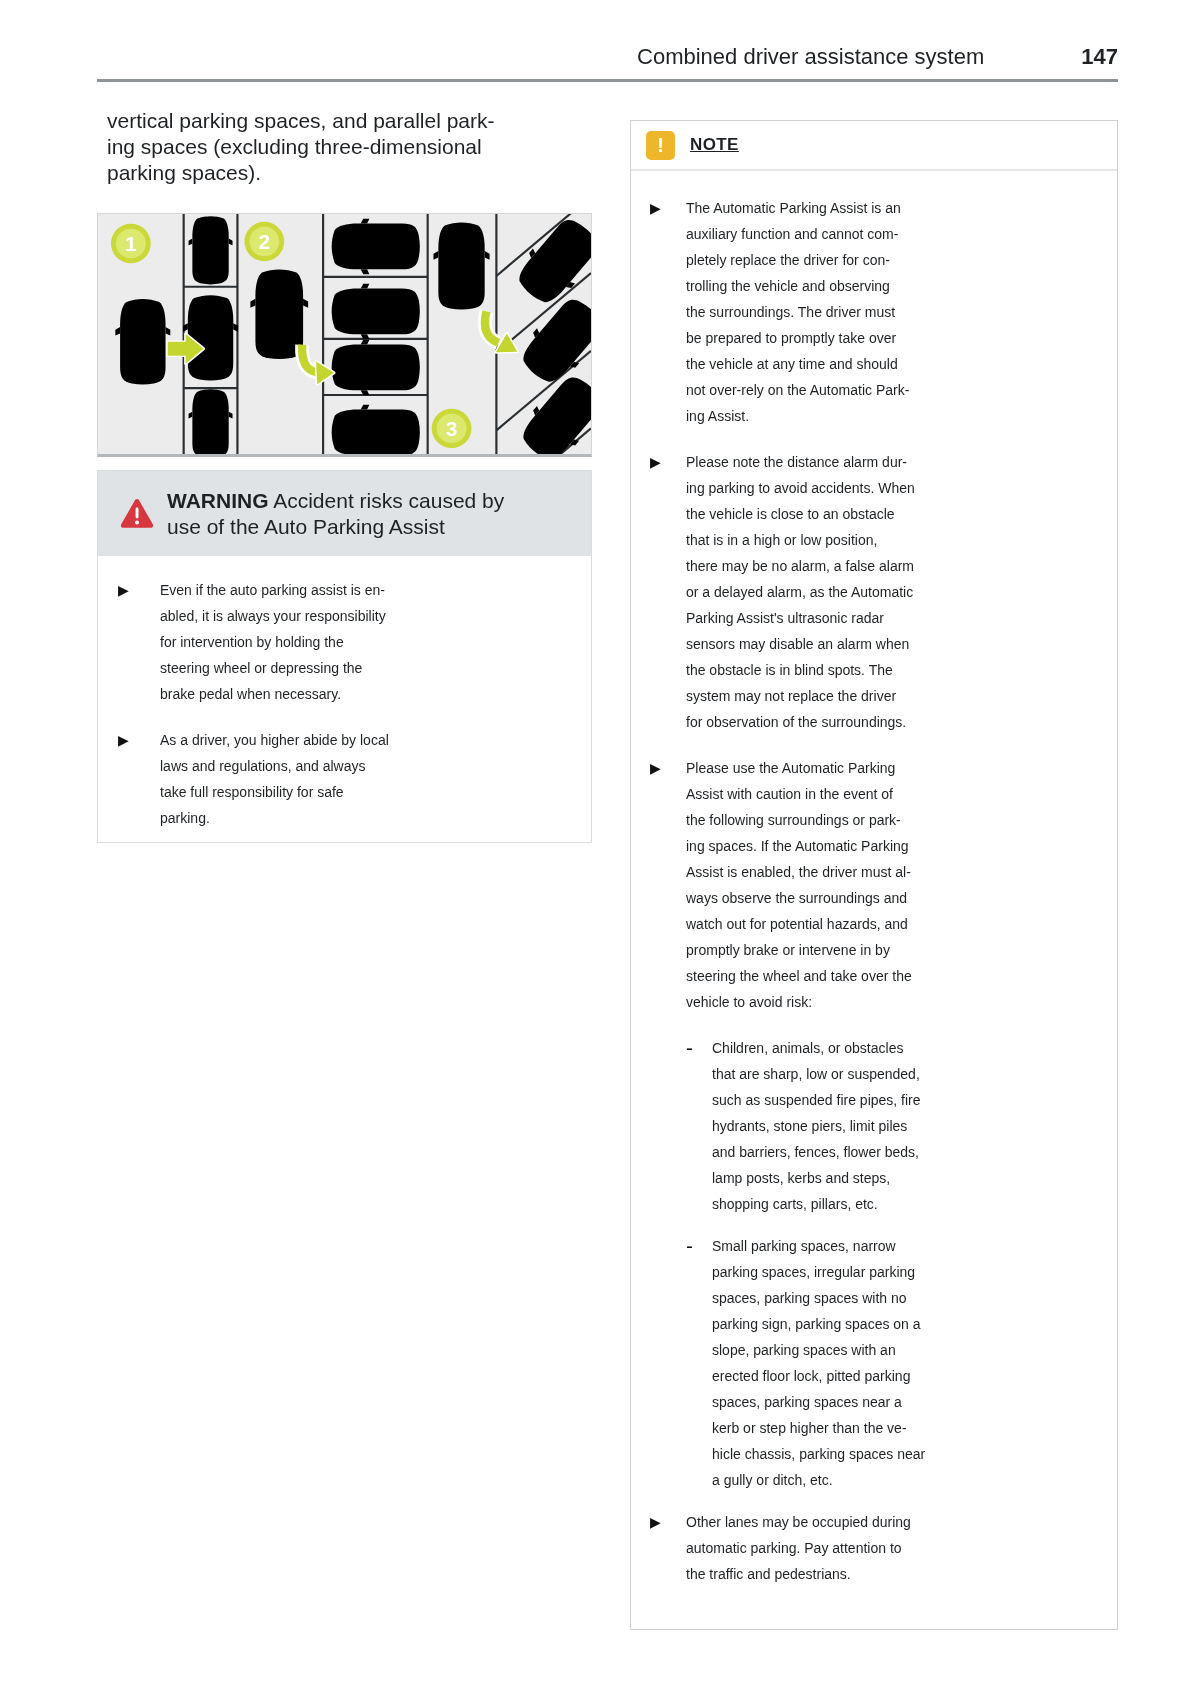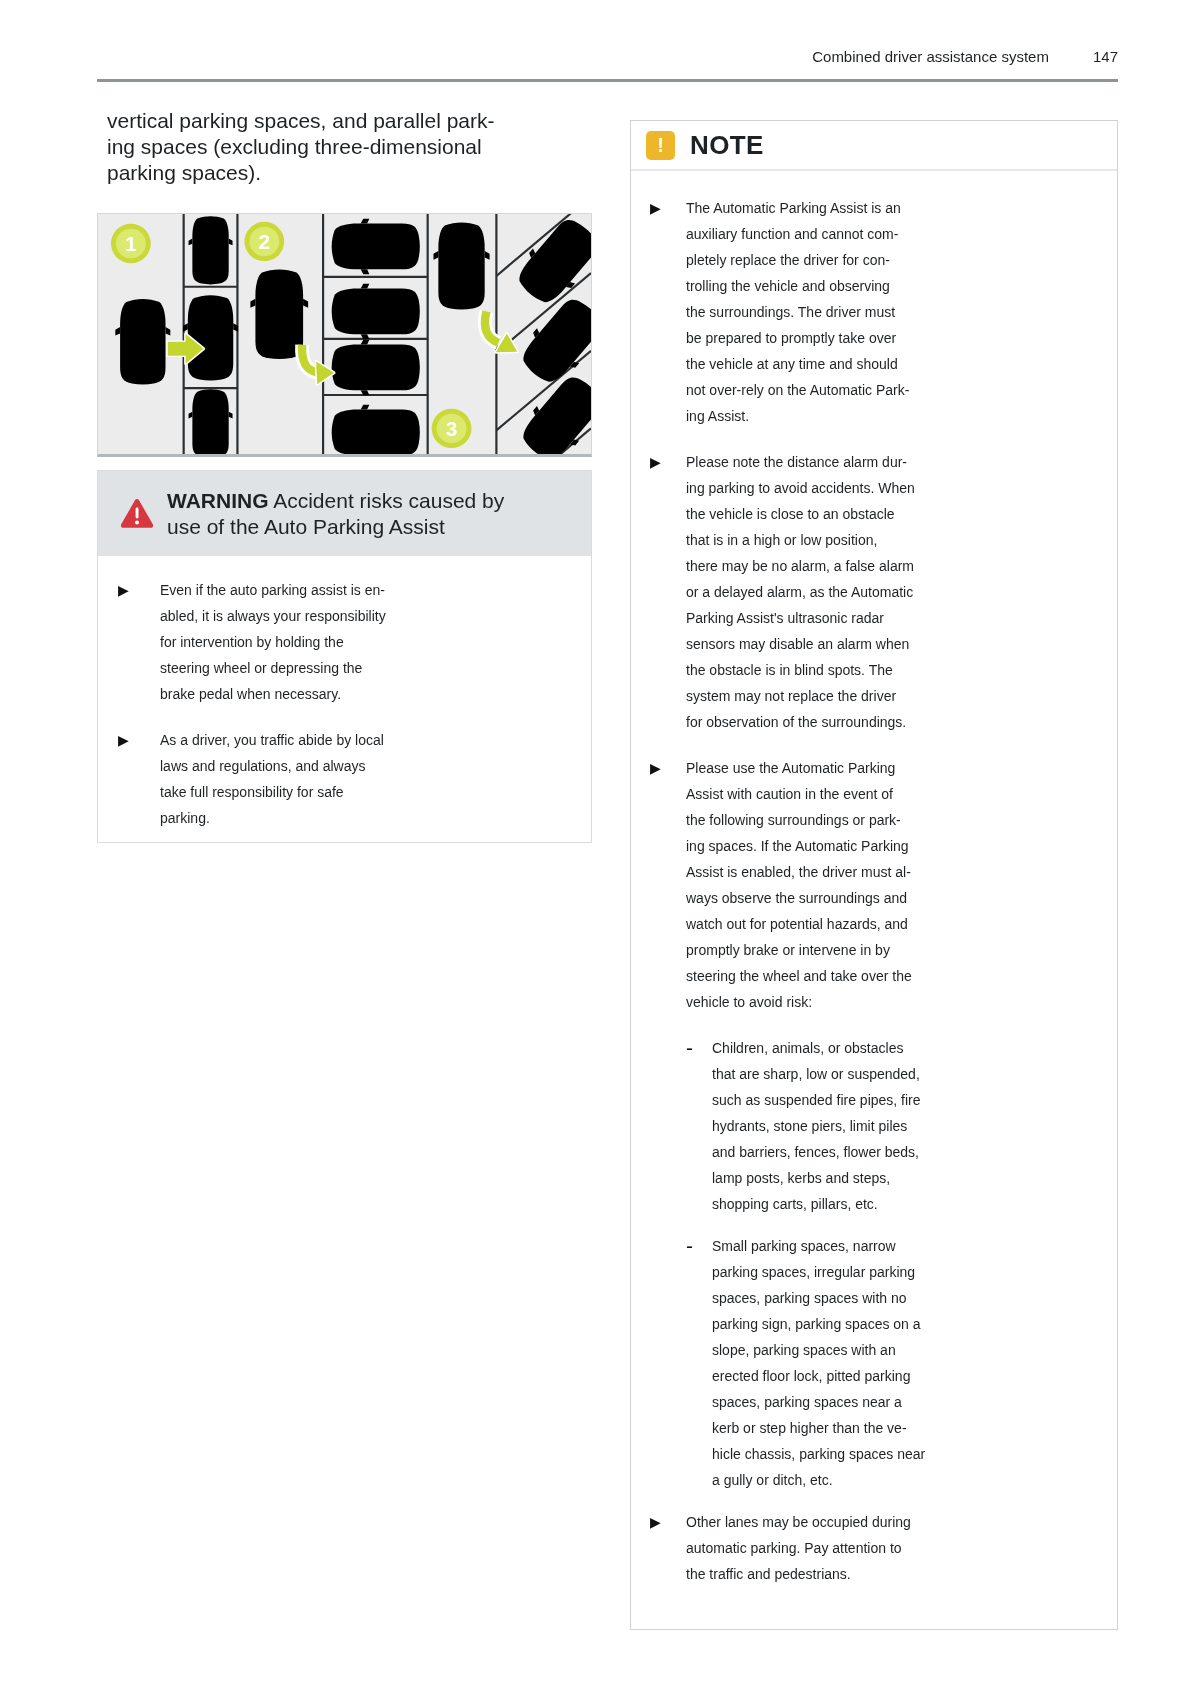--- a/index.html
+++ b/index.html
@@ -4,23 +4,23 @@
 <style>
   html,body{margin:0;padding:0;}
   body{
     width:1200px;height:1703px;position:relative;background:#ffffff;
     font-family:"Liberation Sans",sans-serif;color:#1f2224;overflow:hidden;
   }
   
   .page-header{
     position:absolute;top:44px;left:97px;width:1021px;
     display:flex;justify-content:flex-end;align-items:flex-end;
-    font-size:15px;line-height:26px;
-  }
-  .page-number{font-weight:normal;margin-left:44px;}
+    font-size:22px;line-height:26px;gap:37px;
+  }
+  .page-number{font-weight:bold;margin-left:60px;}
   .header-rule{
     position:absolute;top:79px;left:97px;width:1021px;height:3px;background:#8f9496;
   }
   
   .intro{
     position:absolute;left:107px;top:108px;width:475px;
     font-size:21px;line-height:26px;white-space:pre-line;
   }
   .figure{
     position:absolute;left:97px;top:213px;width:495px;height:244px;
@@ -59,21 +59,21 @@
   }
   .note-head{
     height:48px;display:flex;align-items:center;gap:15px;
     padding:0 15px;border-bottom:2px solid #e4e6e7;box-sizing:content-box;
   }
   .note-icon{
     width:29px;height:29px;background:#edb62b;border-radius:5px;color:#ffffff;
     font-weight:bold;font-size:21px;display:flex;align-items:center;justify-content:center;
     flex:none;
   }
-  .note-title{font-weight:bold;font-size:26px;letter-spacing:0.4px;}
+  .note-title{font-weight:bold;font-size:17px;letter-spacing:0.4px;text-decoration:underline;}
   .note-body{padding:24px 14px 0 19px;}
   
   .n-item{display:flex;margin-bottom:20px;}
   .n-item.sub{margin-left:36px;margin-bottom:16px;}
   .marker{flex:none;line-height:26px;color:#111;}
   .marker.tri{width:36px;font-size:14px;font-family:"DejaVu Sans",sans-serif;}
   .marker.dash{width:26px;font-size:21px;}
   .w-list .marker.tri{width:42px;}
   .btext{flex:1;font-size:14px;line-height:26px;white-space:pre-line;}
 </style>
@@ -174,21 +174,21 @@
       <div class="n-item">
         <span class="marker tri">▶</span>
         <span class="btext">Even if the auto parking assist is en-
 abled, it is always your responsibility
 for intervention by holding the
 steering wheel or depressing the
 brake pedal when necessary.</span>
       </div>
       <div class="n-item">
         <span class="marker tri">▶</span>
-        <span class="btext">As a driver, you traffic abide by local
+        <span class="btext">As a driver, you higher abide by local
 laws and regulations, and always
 take full responsibility for safe
 parking.</span>
       </div>
     </div>
 </div>
 
 <div class="note-box">
   <div class="note-head">
     <div class="note-icon">!</div>

